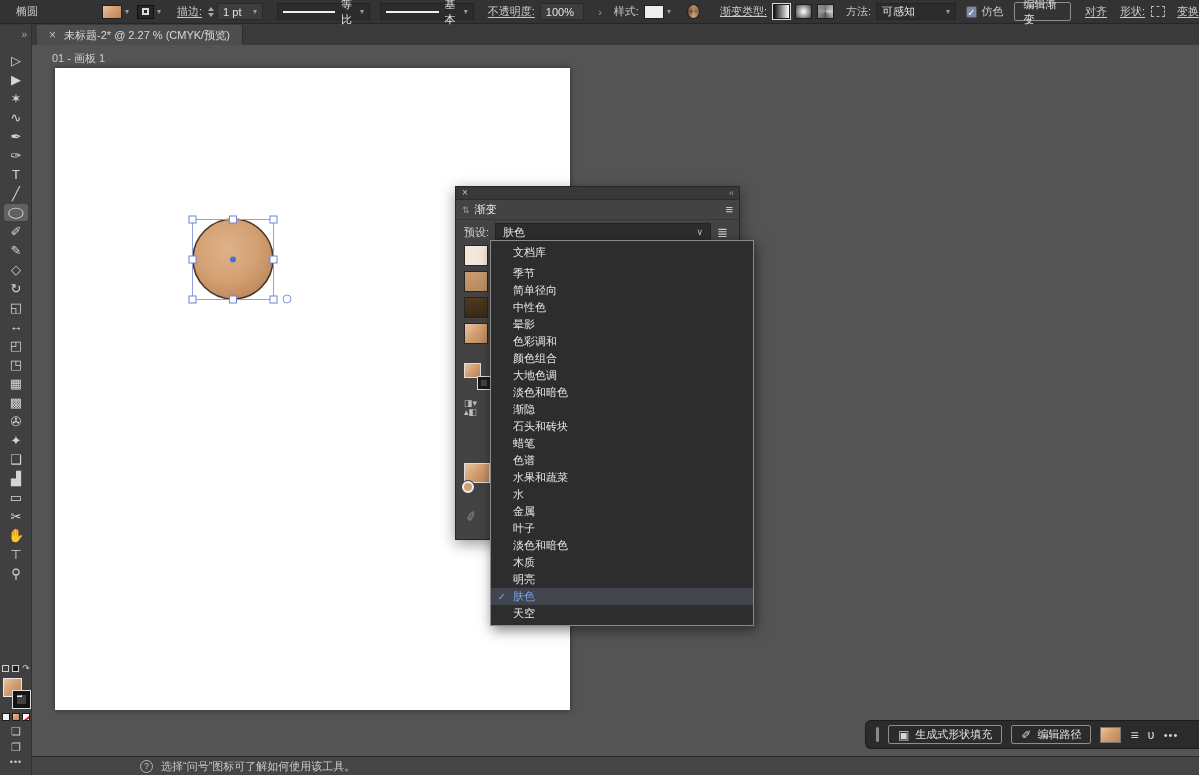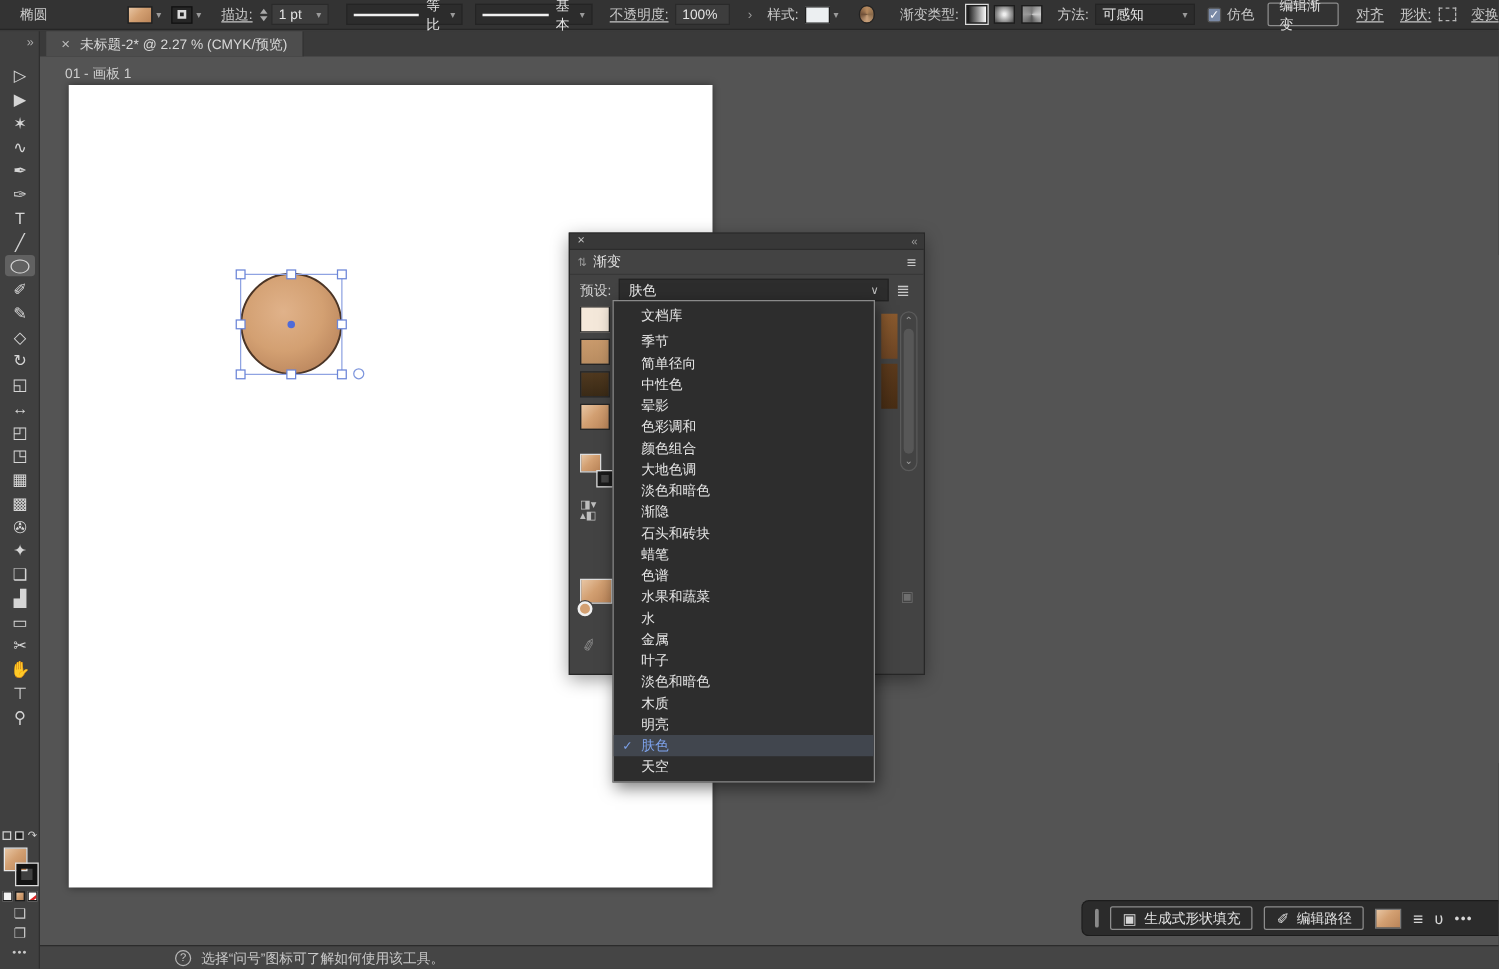--- a/index.html
+++ b/index.html
@@ -115,21 +115,21 @@
                border:1px solid #5a5a5a; border-radius:7px; display:flex; flex-direction:column;
                align-items:center; justify-content:space-between; padding:3px 0; }
   .gp-scroll .ch { color:#9f9f9f; font-size:8px; line-height:1; }
   .gp-scroll .thumb { width:8px; flex:1; margin:2px 0; background:#575757; border-radius:4px; }
   .gp-partial { position:absolute; right:21px; top:64px; width:13px; display:flex;
                 flex-direction:column; gap:4px; }
   .gp-partial .ps { height:36px; }
   .gp-trash { position:absolute; right:8px; top:284px; color:#6f6f6f; font-size:11px; }
 
   
-  #preset-menu { left:490px; top:240px; width:210px; background:#2d2d2d;
+  #preset-menu { left:490px; top:240px; width:264px; background:#2d2d2d;
                  border:1px solid #8a8a8a; box-shadow:2px 4px 12px rgba(0,0,0,.5); z-index:50;
                  padding:2px 0 3px 0; }
   .menu-item { height:17px; display:flex; align-items:center; color:#e6e6e6; }
   .menu-item .check { width:22px; text-align:center; color:#e6e6e6; font-size:10px; }
   .menu-item.selected { background:#41464e; color:var(--check-blue,#7da2ea); }
   .menu-item.selected .check { color:var(--check-blue,#7da2ea); }
   #menu-header-item { height:19px; margin-bottom:3px; }
 
   
   #floatbar { left:865px; top:720px; width:334px; height:29px; background:#2b2b2b;
@@ -216,21 +216,21 @@
   <span class="valbox" style="margin-left:5px; width:50px;" data-name="opacity-field">
     <span>100%</span>
   </span>
   <span class="lbl" style="margin-left:14px; color:#9a9a9a;" data-name="overflow-chevron-icon">›</span>
   <span class="lbl" style="margin-left:12px;" data-name="style-label">样式:</span>
   <span style="margin-left:5px; display:flex; align-items:center;" data-name="style-control">
     <span class="swatch" style="background:#eceff1;" data-name="style-swatch"></span>
       <span class="chev">▾</span>
   </span>
   <span class="recolor" style="margin-left:16px;" data-name="recolor-artwork-icon"></span>
-  <span class="lbl" style="margin-left:20px;" data-name="gradient-type-label">渐变类型:</span>
+  <span class="lbl" style="margin-left:20px;text-decoration:underline;" data-name="gradient-type-label">渐变类型:</span>
   <span style="margin-left:6px; display:flex; gap:5px;" data-name="gradient-type-buttons">
     <span class="gtype sel" style="background:linear-gradient(90deg,#111,#fff);" data-name="linear-gradient-icon"></span>
     <span class="gtype" style="background:radial-gradient(circle,#eee 10%,#555 90%);" data-name="radial-gradient-icon"></span>
     <span class="gtype" style="background:conic-gradient(#777,#ccc,#555,#999,#777);" data-name="freeform-gradient-icon"></span>
   </span>
   <span class="lbl" style="margin-left:12px;" data-name="method-label">方法:</span>
   <span class="ddbox" style="margin-left:5px; width:92px;font-family:Liberation Serif, serif;" data-name="method-select">
     <span>可感知</span>
       <span class="chev" style="margin-left:auto;">▾</span>
   </span>

